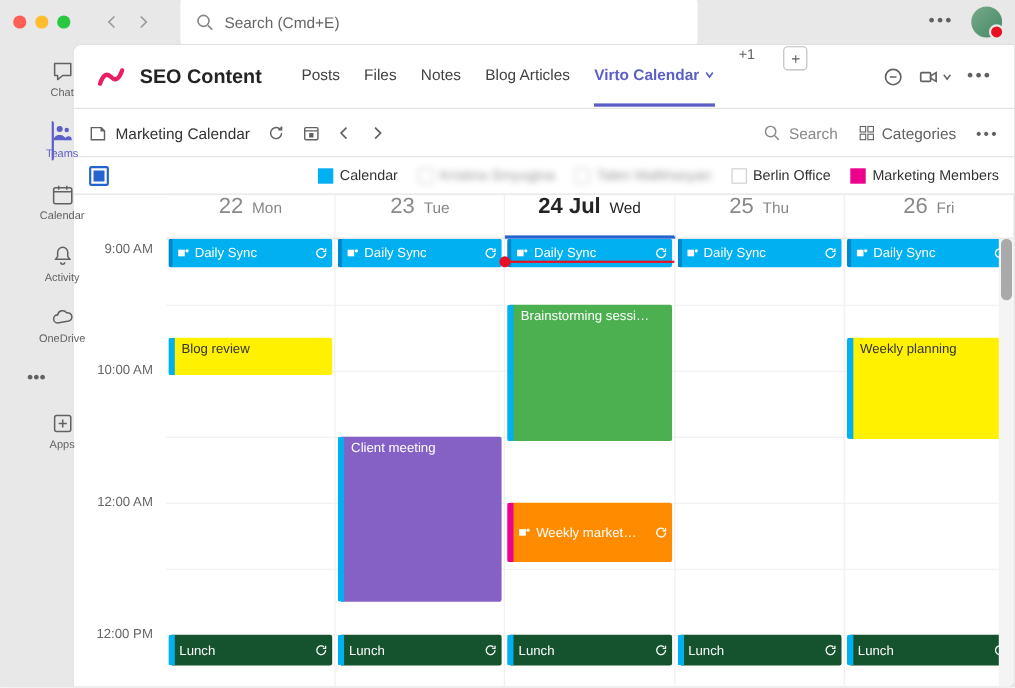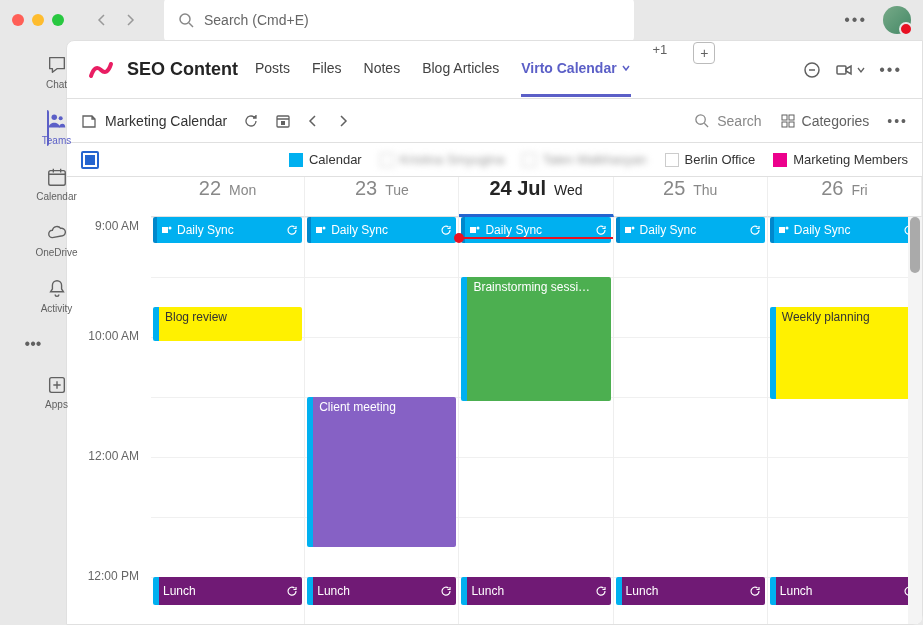--- a/index.html
+++ b/index.html
@@ -23,21 +23,21 @@
 .sidebar { width: 66px; background: #e8e8e8; display: flex; flex-direction: column; padding-top: 4px; }
 .sidebar-item { height: 56px; display: flex; flex-direction: column; align-items: center; justify-content: center; gap: 3px; color: #616161; font-size: 10px; cursor: pointer; position: relative; margin-left: 47px; }
 .sidebar-item.active { color: #5b5fc7; }
 .sidebar-item.active::before { content: ''; position: absolute; left: 0; top: 10px; bottom: 10px; width: 2px; background: #5b5fc7; border-radius: 0 2px 2px 0; }
 .sidebar-item svg { width: 22px; height: 22px; }
 .sidebar-ellipsis { height: 40px; display: flex; align-items: center; justify-content: center; color: #616161; cursor: pointer; }
 
 .main { flex: 1; background: #fff; border-radius: 8px 0 0 0; display: flex; flex-direction: column; overflow: hidden; border: 1px solid #e0e0e0; }
 .channel-header { height: 58px; display: flex; align-items: center; padding: 0 20px; gap: 12px; border-bottom: 1px solid #e0e0e0; }
 .channel-logo { width: 28px; height: 28px; }
-.channel-name { font-size: 18px; font-weight: 700; color: #242424; margin-right: 5px; }
+.channel-name { font-size: 18px; font-weight: 700; color: #242424; margin-right: 24px; }
 .tabs { display: flex; gap: 22px; font-size: 14px; color: #424242; }
 .tab { padding: 18px 0; cursor: pointer; white-space: nowrap; }
 .tab.active { color: #5b5fc7; border-bottom: 3px solid #5b5fc7; font-weight: 600; }
 .tab-more { font-size: 13px; color: #616161; cursor: pointer; }
 .tab-add { width: 22px; height: 22px; border: 1px solid #bbb; border-radius: 4px; display: flex; align-items: center; justify-content: center; cursor: pointer; color: #616161; margin-left: 4px; }
 .header-right { margin-left: auto; display: flex; gap: 14px; align-items: center; color: #616161; }
 .hdr-btn { cursor: pointer; display: flex; align-items: center; gap: 4px; }
 
 .toolbar { height: 44px; display: flex; align-items: center; padding: 0 14px; gap: 16px; border-bottom: 1px solid #e0e0e0; font-size: 14px; color: #333; }
 .toolbar-title { display: flex; align-items: center; gap: 8px; }
@@ -75,21 +75,21 @@
 .now-dot { position: absolute; left: -5px; width: 10px; height: 10px; background: #e81123; border-radius: 50%; top: -4px; }
 
 .event { position: absolute; left: 2px; right: 2px; border-radius: 2px; padding: 3px 6px; font-size: 12px; color: #fff; overflow: hidden; cursor: pointer; border-left: 4px solid rgba(0,0,0,0.15); }
 .event.with-icons { display: flex; align-items: center; padding: 2px 4px; gap: 4px; }
 .event-recurring { margin-left: auto; }
 .ev-blue { background: #00b0f0; border-left-color: #0088cc; }
 .ev-yellow { background: #fff100; color: #333; border-left-color: #00b0f0; border-left-width: 6px; }
 .ev-purple { background: #8661c5; border-left-color: #00b0f0; border-left-width: 6px; }
 .ev-green { background: #4caf50; border-left-color: #00b0f0; border-left-width: 6px; }
 .ev-orange { background: #ff8c00; border-left-color: #ec008c; border-left-width: 6px; }
-.ev-red { background: #701a75; border-left-color: #00b0f0; border-left-width: 6px; }
+.ev-red { background: #14532d; border-left-color: #00b0f0; border-left-width: 6px; }
 
 .scrollbar-track { position: absolute; right: 0; top: 40px; bottom: 0; width: 14px; background: #f4f4f4; }
 .scrollbar-thumb { position: absolute; left: 2px; right: 2px; top: 0; height: 56px; background: #aaa; border-radius: 5px; }
 </style>
 </head>
 <body>
 
 <div class="titlebar">
   <div class="traffic-lights">
     <div class="traffic-light tl-red"></div>
@@ -140,29 +140,29 @@
     </div>
     <div class="sidebar-item">
       <svg viewBox="0 0 24 24">
           <rect x="3" y="5" width="18" height="16" rx="2" stroke="currentColor" stroke-width="1.5" fill="none"></rect>
           <path d="M3 9h18M8 3v4M16 3v4" stroke="currentColor" stroke-width="1.5"></path>
         </svg>
       <span>Calendar</span>
     </div>
     <div class="sidebar-item">
       <svg viewBox="0 0 24 24">
+          <path d="M12 3a5 5 0 015 5v4l2 3H5l2-3V8a5 5 0 015-5zM10 18a2 2 0 004 0" stroke="currentColor" stroke-width="1.5" fill="none"></path>
+        </svg>
+      <span>Activity</span>
+    </div>
+    <div class="sidebar-item">
+      <svg viewBox="0 0 24 24">
           <path d="M7 17a4 4 0 010-8 5 5 0 019-2 4 4 0 012 8z" stroke="currentColor" stroke-width="1.5" fill="none"></path>
         </svg>
       <span>OneDrive</span>
-    </div>
-    <div class="sidebar-item">
-      <svg viewBox="0 0 24 24">
-          <path d="M12 3a5 5 0 015 5v4l2 3H5l2-3V8a5 5 0 015-5zM10 18a2 2 0 004 0" stroke="currentColor" stroke-width="1.5" fill="none"></path>
-        </svg>
-      <span>Activity</span>
     </div>
     <div class="sidebar-ellipsis">•••</div>
     <div class="sidebar-item">
       <svg viewBox="0 0 24 24">
           <rect x="4" y="4" width="16" height="16" rx="2" stroke="currentColor" stroke-width="1.5" fill="none"></rect>
           <path d="M12 8v8M8 12h8" stroke="currentColor" stroke-width="1.5"></path>
         </svg>
       <span>Apps</span>
     </div>
   </div>
@@ -371,20 +371,30 @@
                 </svg>
                 <span>Daily Sync</span>
                 <svg class="event-recurring" width="12" height="12" viewBox="0 0 12 12">
                   <path d="M10 6a4 4 0 11-1.5-3M10 2v2.5h-2.5" stroke="white" stroke-width="1.2" fill="none"></path>
                 </svg>
               </div>
             <div class="now-line" style="top:20px">
                 <div class="now-dot"></div>
               </div>
             <div class="event ev-green" style="top:60px;height:124px">Brainstorming sessi…</div>
+            <div class="event ev-orange with-icons" style="top:240px;height:54px">
+                <svg width="12" height="12" viewBox="0 0 12 12">
+                  <rect x="1" y="3" width="6" height="6" fill="white"></rect>
+                  <circle cx="9" cy="4" r="1.5" fill="white"></circle>
+                </svg>
+                <span>Weekly market…</span>
+                <svg class="event-recurring" width="12" height="12" viewBox="0 0 12 12">
+                  <path d="M10 6a4 4 0 11-1.5-3M10 2v2.5h-2.5" stroke="white" stroke-width="1.2" fill="none"></path>
+                </svg>
+              </div>
             <div class="event ev-red with-icons" style="top:360px;height:28px">
                 <span>Lunch</span>
                 <svg class="event-recurring" width="12" height="12" viewBox="0 0 12 12">
                   <path d="M10 6a4 4 0 11-1.5-3M10 2v2.5h-2.5" stroke="white" stroke-width="1.2" fill="none"></path>
                 </svg>
               </div>
           </div>
 
           <div class="day-col">
             <div class="event ev-blue with-icons" style="top:0;height:26px">

